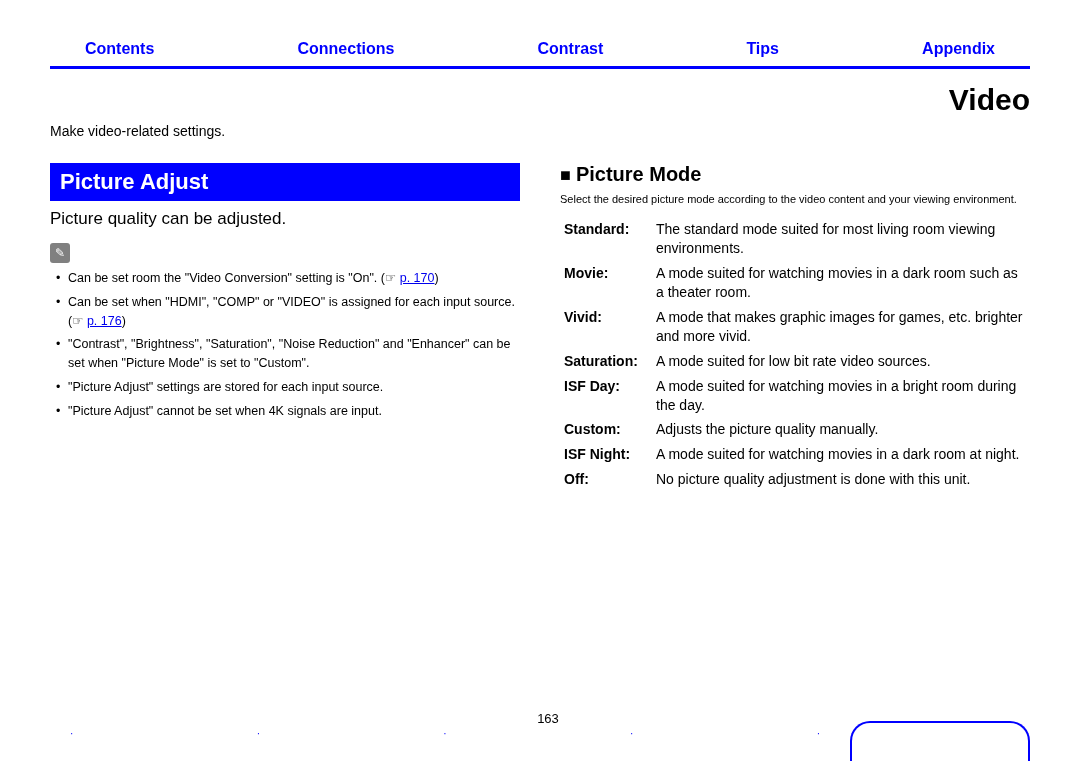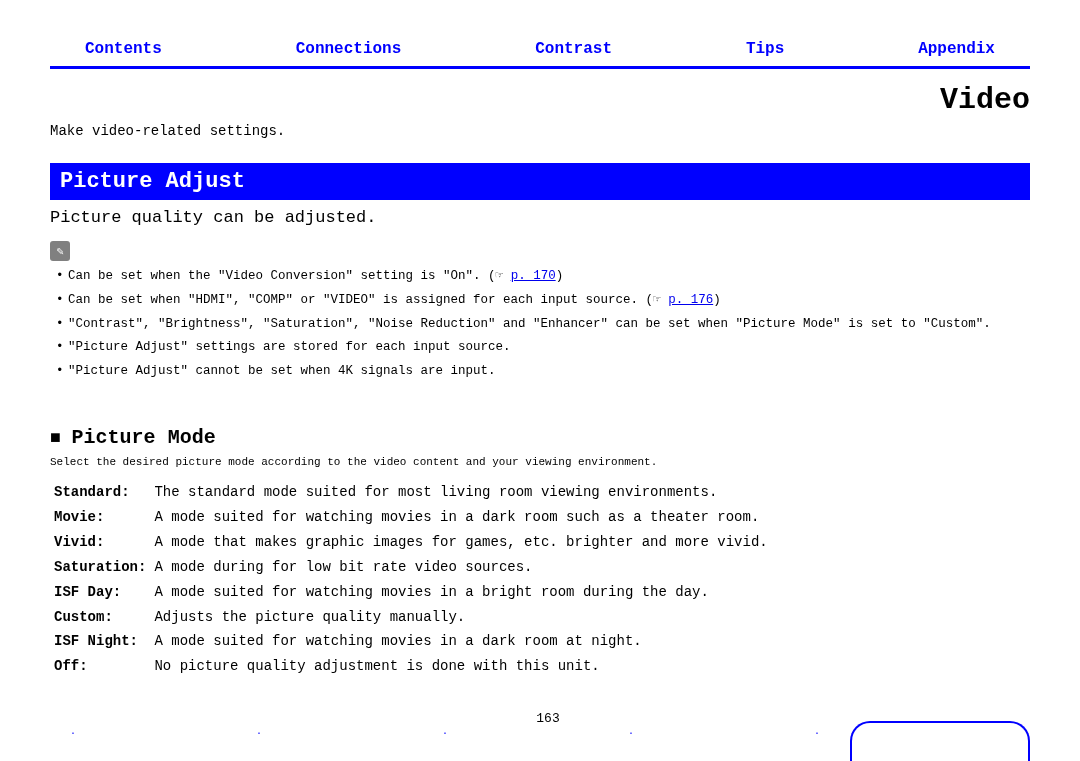--- a/index.html
+++ b/index.html
@@ -1,26 +1,26 @@
 <!DOCTYPE html>
 <html><head>
 <meta charset="utf-8">
 <style>
   * { box-sizing: border-box; margin: 0; padding: 0; }
   html, body { width: 1080px; height: 761px; font-family: Arial, Helvetica, sans-serif; background: #fff; color: #000; }
-  .page { position: relative; width: 1080px; height: 761px; padding: 0 50px; font-family: Liberation Mono, monospace; }
+  .page { position: relative; width: 1080px; height: 761px; padding: 0 50px; }
 
   .topnav { display: flex; justify-content: space-between; padding: 40px 35px 8px 35px; }
   .topnav a { color: #0000ff; font-weight: bold; font-size: 16px; text-decoration: none; }
   .hr-blue { border: none; border-top: 3px solid #0000ff; margin: 0 0 14px 0; }
 
   .h1 { font-size: 30px; font-weight: bold; margin: 10px 0 6px 0; text-align: right; }
   .intro { font-size: 14px; margin-bottom: 24px; }
 
-  .cols { display: flex; gap: 40px; flex-direction: column; }
+  .cols { display: flex; gap: 40px; }
   .col { flex: 1 1 0; min-width: 0; }
 
   .blue-bar { background: #0000ff; color: #fff; font-size: 22px; font-weight: bold; padding: 6px 10px; margin-bottom: 8px; }
   .subintro { font-size: 17px; margin-bottom: 14px; }
 
   .note-box { margin-top: 6px; }
   .note-icon { width: 20px; height: 20px; background: #808080; border-radius: 3px; display: inline-flex; align-items: center; justify-content: center; margin-bottom: 6px; }
   .note-icon::before { content: "\270E"; color: #fff; font-size: 12px; }
   .bullets { list-style: none; padding-left: 6px; }
   .bullets li { font-size: 12.5px; line-height: 1.5; margin-bottom: 5px; position: relative; padding-left: 12px; }
@@ -61,21 +61,21 @@
   <div class="cols">
 
     <div class="col">
       <div class="blue-bar">Picture Adjust</div>
       <p class="subintro">Picture quality can be adjusted.</p>
 
       <div class="note-box">
         <span class="note-icon"></span>
         <ul class="bullets">
           <li>
-            <span>Can be set when the "Video Conversion" setting is "On".  (</span><span class="hand">☞</span> <a href="#" class="page-ref">p. 170</a><span>)</span>
+            <span>Can be set room the "Video Conversion" setting is "On".  (</span><span class="hand">☞</span> <a href="#" class="page-ref">p. 170</a><span>)</span>
           </li>
           <li>
             <span>Can be set when "HDMI", "COMP" or "VIDEO" is assigned for each input source. (</span><span class="hand">☞</span> <a href="#" class="page-ref">p. 176</a><span>)</span>
           </li>
           <li>"Contrast", "Brightness", "Saturation", "Noise Reduction" and "Enhancer" can be set when "Picture Mode" is set to "Custom".</li>
           <li>"Picture Adjust" settings are stored for each input source.</li>
           <li>"Picture Adjust" cannot be set when 4K signals are input.</li>
         </ul>
       </div>
     </div>
@@ -93,21 +93,21 @@
         <tr>
           <td class="k">Movie:</td>
           <td>A mode suited for watching movies in a dark room such as a theater room.</td>
         </tr>
         <tr>
           <td class="k">Vivid:</td>
           <td>A mode that makes graphic images for games, etc. brighter and more vivid.</td>
         </tr>
         <tr>
           <td class="k">Saturation:</td>
-          <td>A mode during for low bit rate video sources.</td>
+          <td>A mode suited for low bit rate video sources.</td>
         </tr>
         <tr>
           <td class="k">ISF Day:</td>
           <td>A mode suited for watching movies in a bright room during the day.</td>
         </tr>
         <tr>
           <td class="k">Custom:</td>
           <td>Adjusts the picture quality manually.</td>
         </tr>
         <tr>

